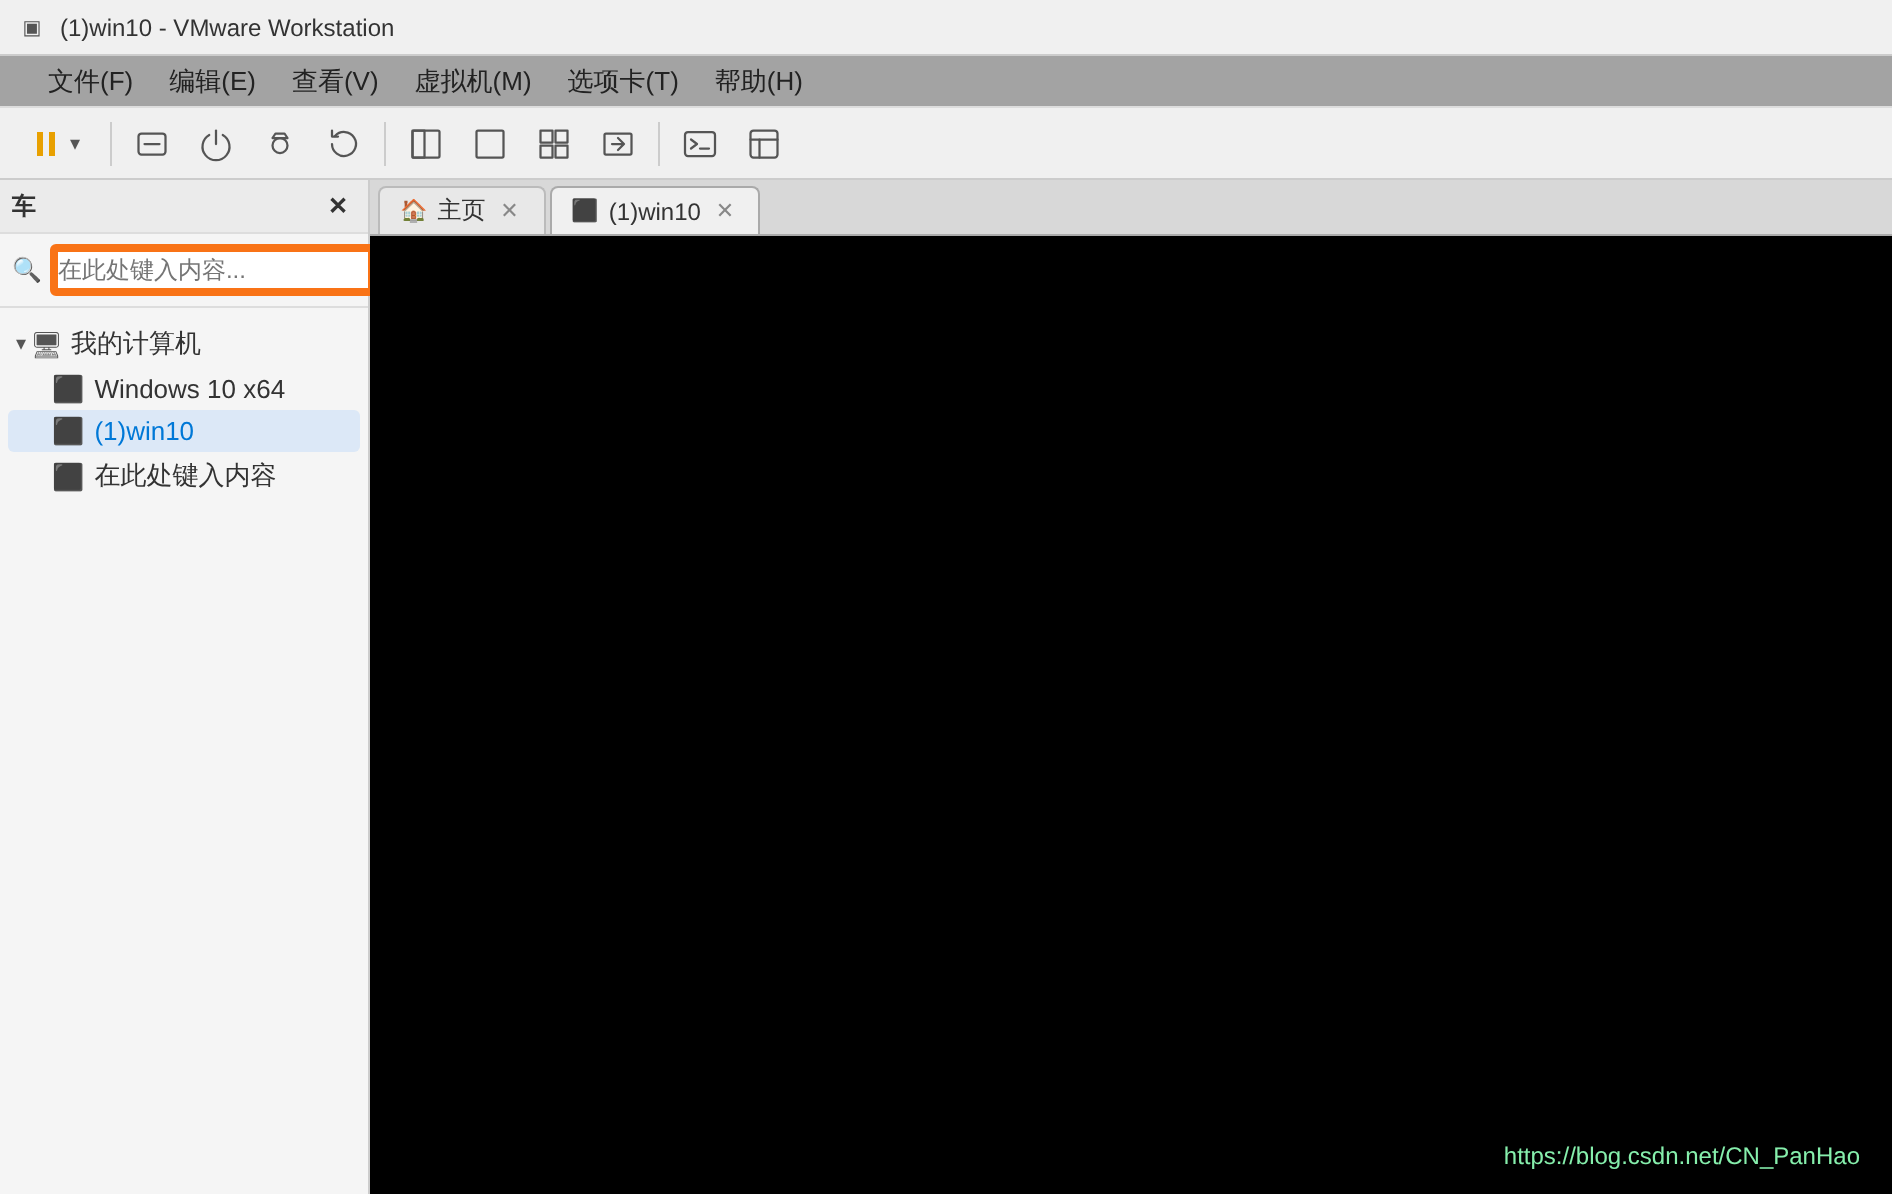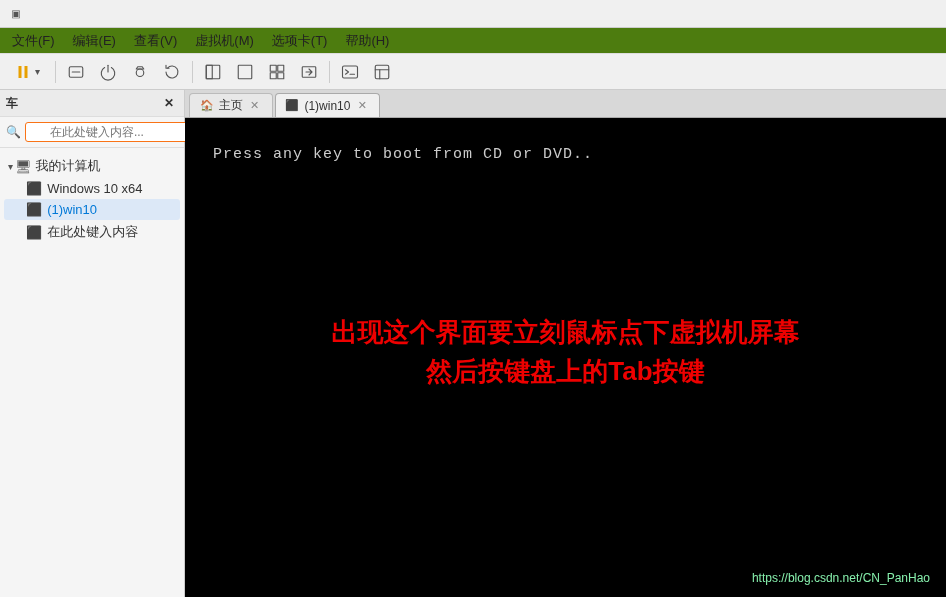--- a/index.html
+++ b/index.html
@@ -30,25 +30,25 @@
       margin-right: 6px;
       display: inline-flex;
       align-items: center;
       justify-content: center;
       font-size: 10px;
       color: #555;
     }
 
     
     #menu-bar {
-      background: #4d7c0f;
+      background: #a3a3a3;
       height: 26px;
       display: flex;
       align-items: flex-end;
-      padding: 0 4px;
+      padding: 0 16px;
       border-bottom: 1px solid #ddd;
       gap: 2px;
     }
     .menu-item {
       padding: 3px 8px;
       font-size: 13px;
       color: #222;
       cursor: pointer;
       border-radius: 3px;
     }
@@ -132,23 +132,23 @@
       justify-content: center;
     }
     #search-box {
       display: flex;
       align-items: center;
       padding: 5px 6px;
       border-bottom: 1px solid #ddd;
     }
     #search-box input {
       flex: 1;
-      border: 1px solid #f97316;
+      border: 4px solid #f97316;
       border-radius: 3px;
-      padding: 2px 24px;
+      padding: 2px 0;
       font-size: 12px;
       color: #999;
       outline: none;
       background: white;
     }
     #search-box .search-icon {
       font-size: 12px;
       color: #999;
       margin-right: 4px;
     }
@@ -305,20 +305,21 @@
       stroke-width: 1.5;
       stroke-linecap: round;
       stroke-linejoin: round;
     }
   </style>
 </head>
 <body>
 
 <div id="title-bar">
   <span class="app-icon">▣</span>
+  <span>(1)win10 - VMware Workstation</span>
 </div>
 
 <div id="menu-bar">
   <span class="menu-item">文件(F)</span>
   <span class="menu-item">编辑(E)</span>
   <span class="menu-item">查看(V)</span>
   <span class="menu-item">虚拟机(M)</span>
   <span class="menu-item">选项卡(T)</span>
   <span class="menu-item">帮助(H)</span>
 </div>
@@ -447,22 +448,17 @@
         <span class="tab-close">✕</span>
       </div>
       <div class="tab active">
         <span class="tab-icon">⬛</span>
         <span>(1)win10</span>
         <span class="tab-close">✕</span>
       </div>
     </div>
 
     <div id="vm-screen">
-      <div id="boot-message">Press any key to boot from CD or DVD..</div>
-      <div id="annotation-text">
-        <div>出现这个界面要立刻鼠标点下虚拟机屏幕</div>
-        <div>然后按键盘上的Tab按键</div>
-      </div>
       <div id="watermark">https://blog.csdn.net/CN_PanHao</div>
     </div>
   </div>
 
 </div>
 
 </body></html>

